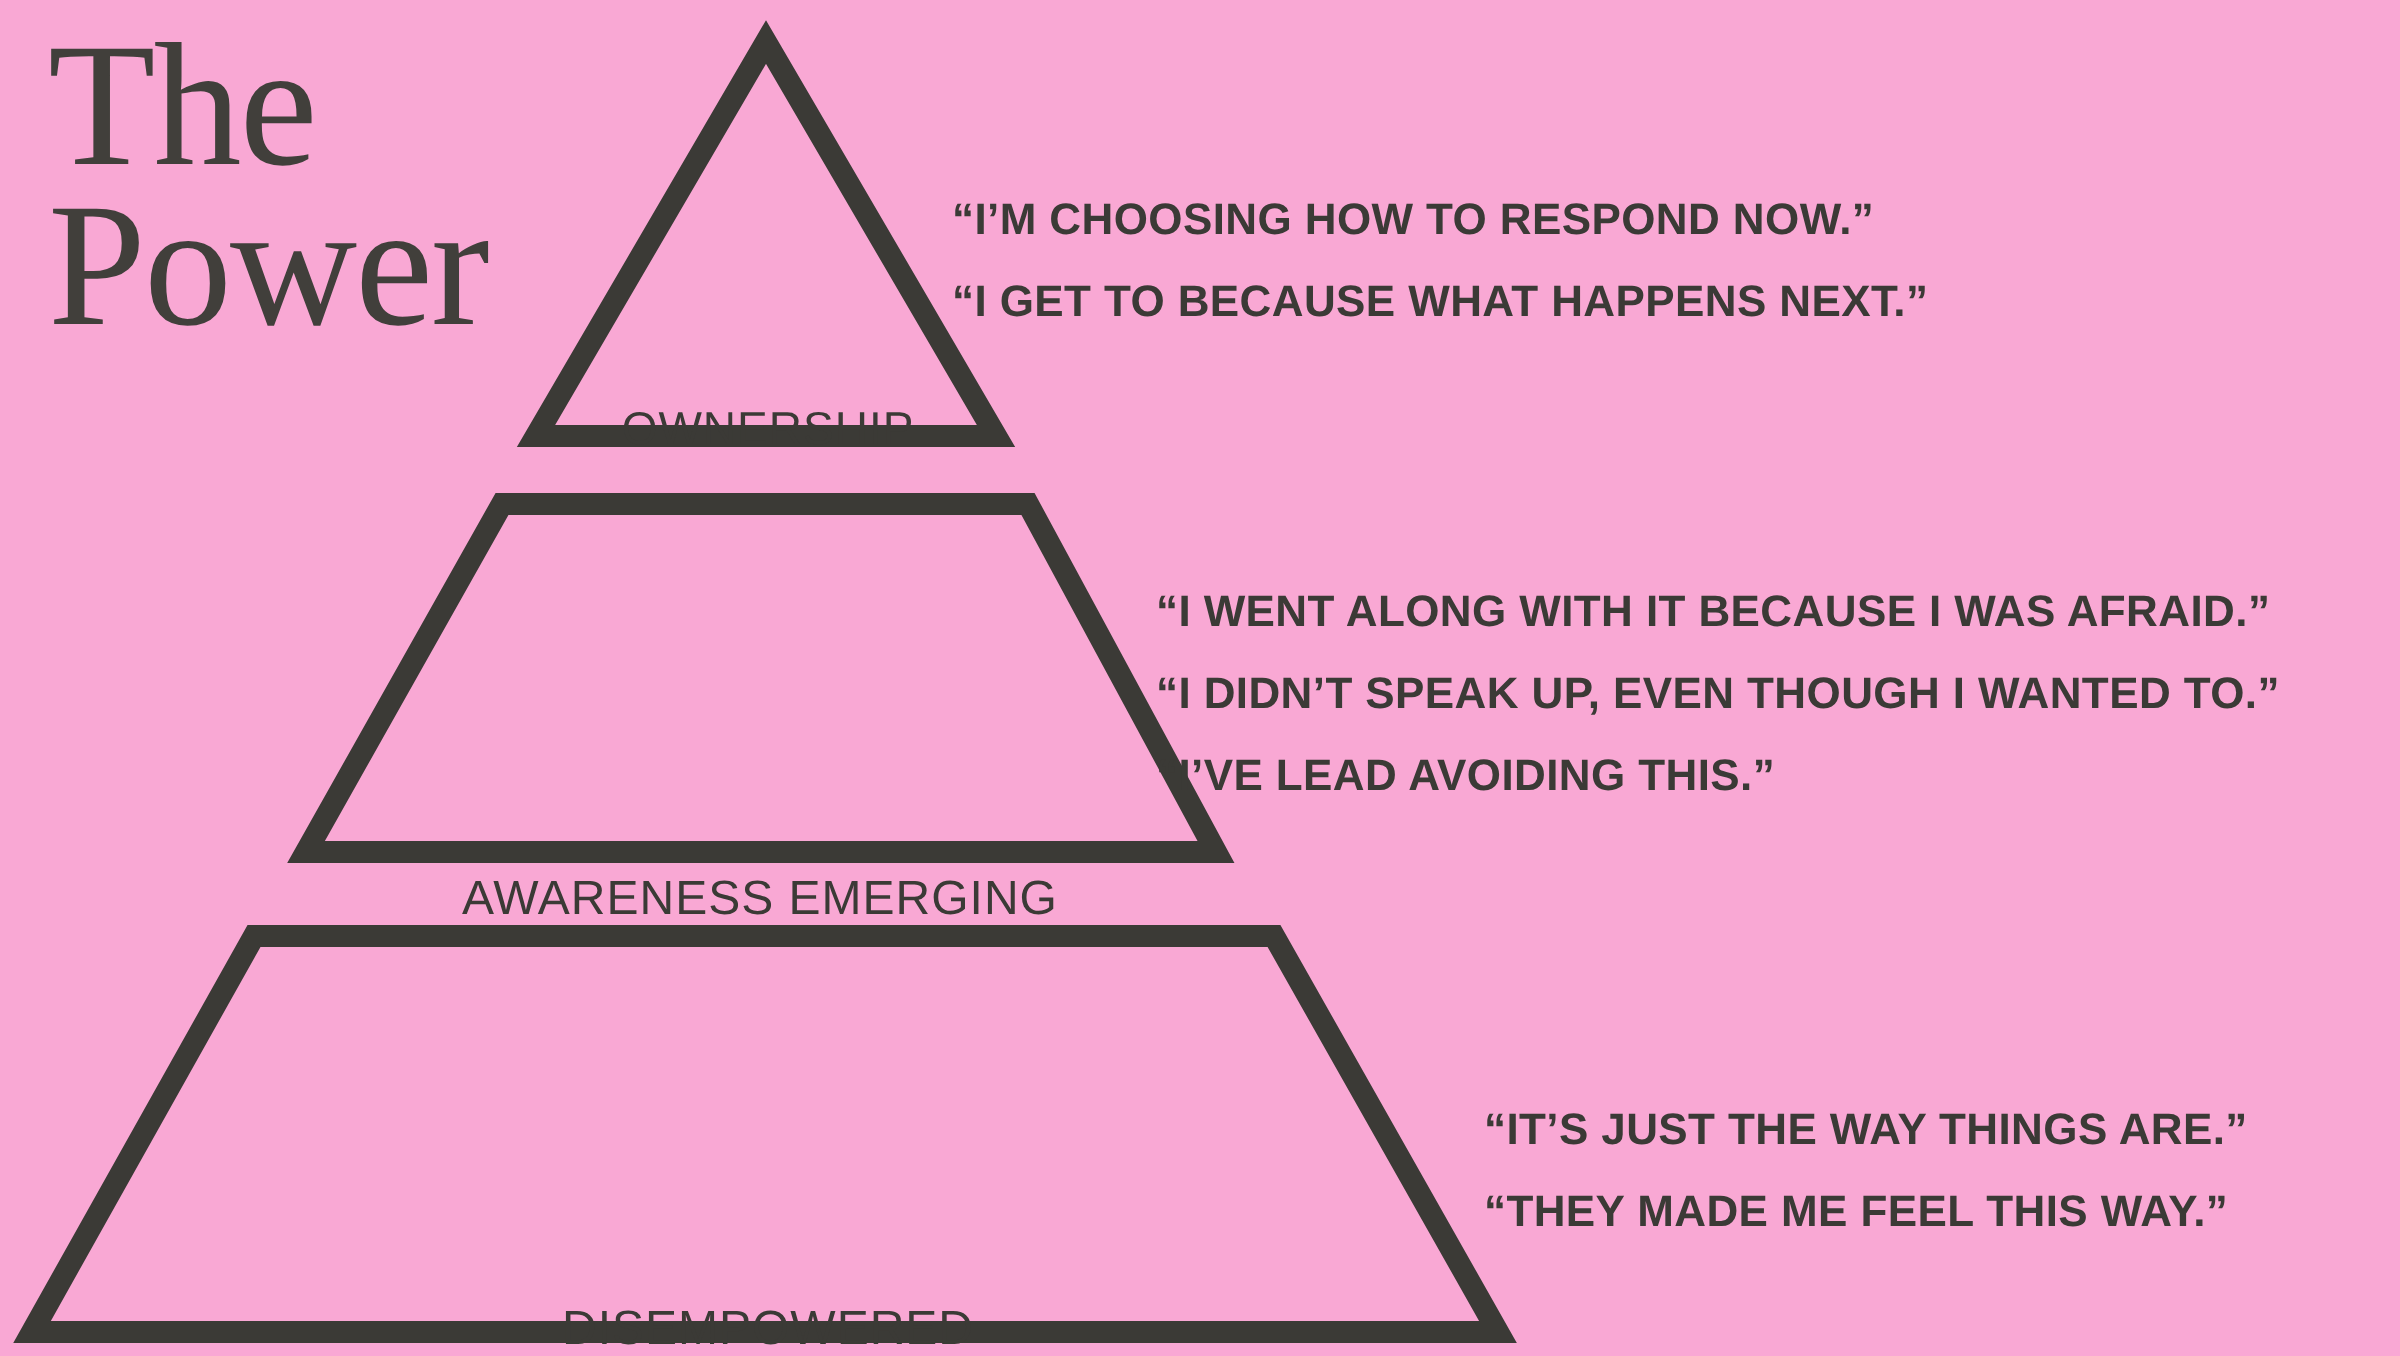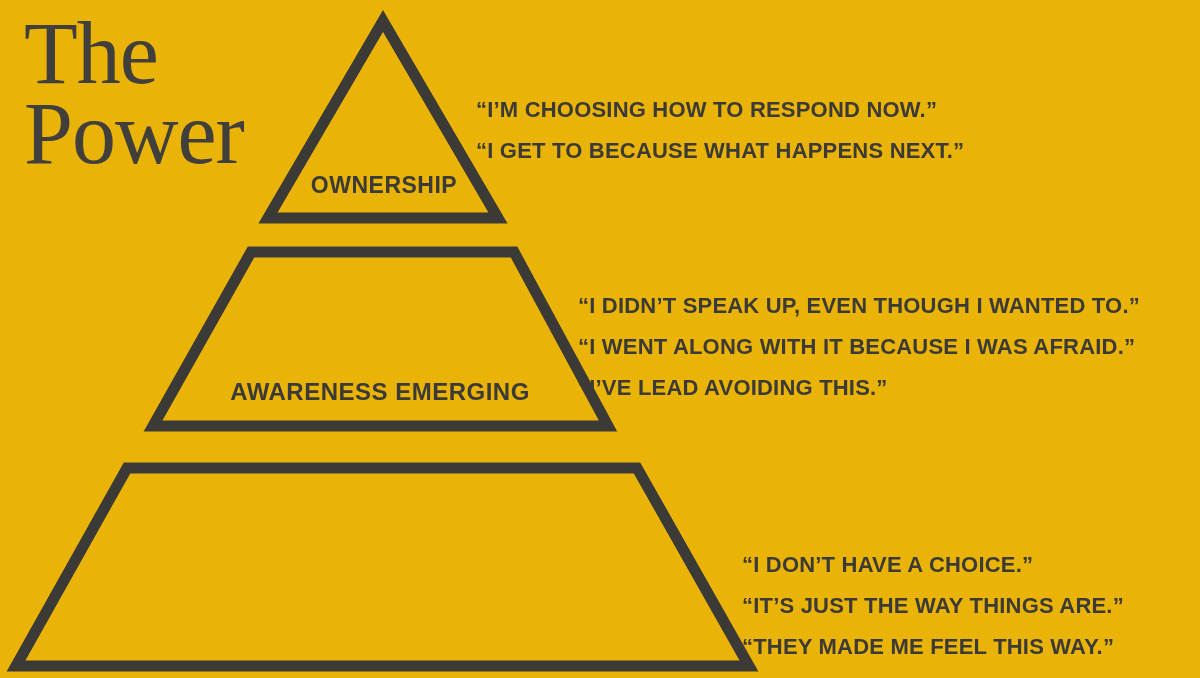--- a/index.html
+++ b/index.html
@@ -3,21 +3,21 @@
 <meta charset="utf-8">
 <style>
   html, body {
     margin: 0;
     padding: 0;
   }
   .canvas {
     position: relative;
     width: 1200px;
     height: 678px;
-    background: #eab308;
+    background: #f9a8d4;
     overflow: hidden;
     font-family: "Liberation Sans", sans-serif;
   }
   .title {
     position: absolute;
     left: 24px;
     top: 14px;
     font-family: "Liberation Serif", serif;
     font-weight: 400;
     font-size: 88px;
@@ -27,26 +27,27 @@
   }
   .pyramid-svg {
     position: absolute;
     left: 0;
     top: 0;
   }
   .tier-label {
     position: absolute;
     transform: translateX(-50%);
     color: #3b3a36;
-    font-weight: 700;
+    font-weight: 400;
     letter-spacing: 0.5px;
     white-space: nowrap;
+    margin-top: 29px;
   }
   .label-ownership   { left: 384px; top: 172px; font-size: 23px; }
-  .label-awareness   { left: 380px; top: 378px; font-size: 24px; }
+  .label-awareness   { left: 380px; top: 407px; font-size: 24px; }
   .label-disempowered{ left: 384px; top: 622px; font-size: 24px; }
   .quote-group {
     position: absolute;
     color: #3b3a36;
     font-weight: 700;
     font-size: 22px;
     line-height: 41px;
     letter-spacing: 0.2px;
     white-space: nowrap;
     margin-top: 21px;
@@ -66,31 +67,31 @@
   </div>
 
   <svg class="pyramid-svg" width="1200" height="678" viewBox="0 0 1200 678">
     <polygon points="383,21 498,218 268,218" fill="none" stroke="#3b3a36" stroke-width="11" stroke-linejoin="miter" stroke-miterlimit="12"></polygon>
     <polygon points="251,252 514,252 608,426 153,426" fill="none" stroke="#3b3a36" stroke-width="11" stroke-linejoin="miter" stroke-miterlimit="12"></polygon>
     <polygon points="127,468 637,468 749,666 16,666" fill="none" stroke="#3b3a36" stroke-width="11" stroke-linejoin="miter" stroke-miterlimit="12"></polygon>
   </svg>
 
   <div class="tier-label label-ownership">OWNERSHIP</div>
   <div class="tier-label label-awareness">AWARENESS EMERGING</div>
+  <div class="tier-label label-disempowered">DISEMPOWERED</div>
 
   <div class="quote-group quotes-ownership">
     <div>“I’M CHOOSING HOW TO RESPOND NOW.”</div>
     <div>“I GET TO BECAUSE WHAT HAPPENS NEXT.”</div>
   </div>
 
   <div class="quote-group quotes-awareness">
+    <div>“I WENT ALONG WITH IT BECAUSE I WAS AFRAID.”</div>
     <div>“I DIDN’T SPEAK UP, EVEN THOUGH I WANTED TO.”</div>
-    <div>“I WENT ALONG WITH IT BECAUSE I WAS AFRAID.”</div>
     <div>“I’VE LEAD AVOIDING THIS.”</div>
   </div>
 
   <div class="quote-group quotes-disempowered">
-    <div>“I DON’T HAVE A CHOICE.”</div>
     <div>“IT’S JUST THE WAY THINGS ARE.”</div>
     <div>“THEY MADE ME FEEL THIS WAY.”</div>
   </div>
 
 </div>
 
 </body></html>

